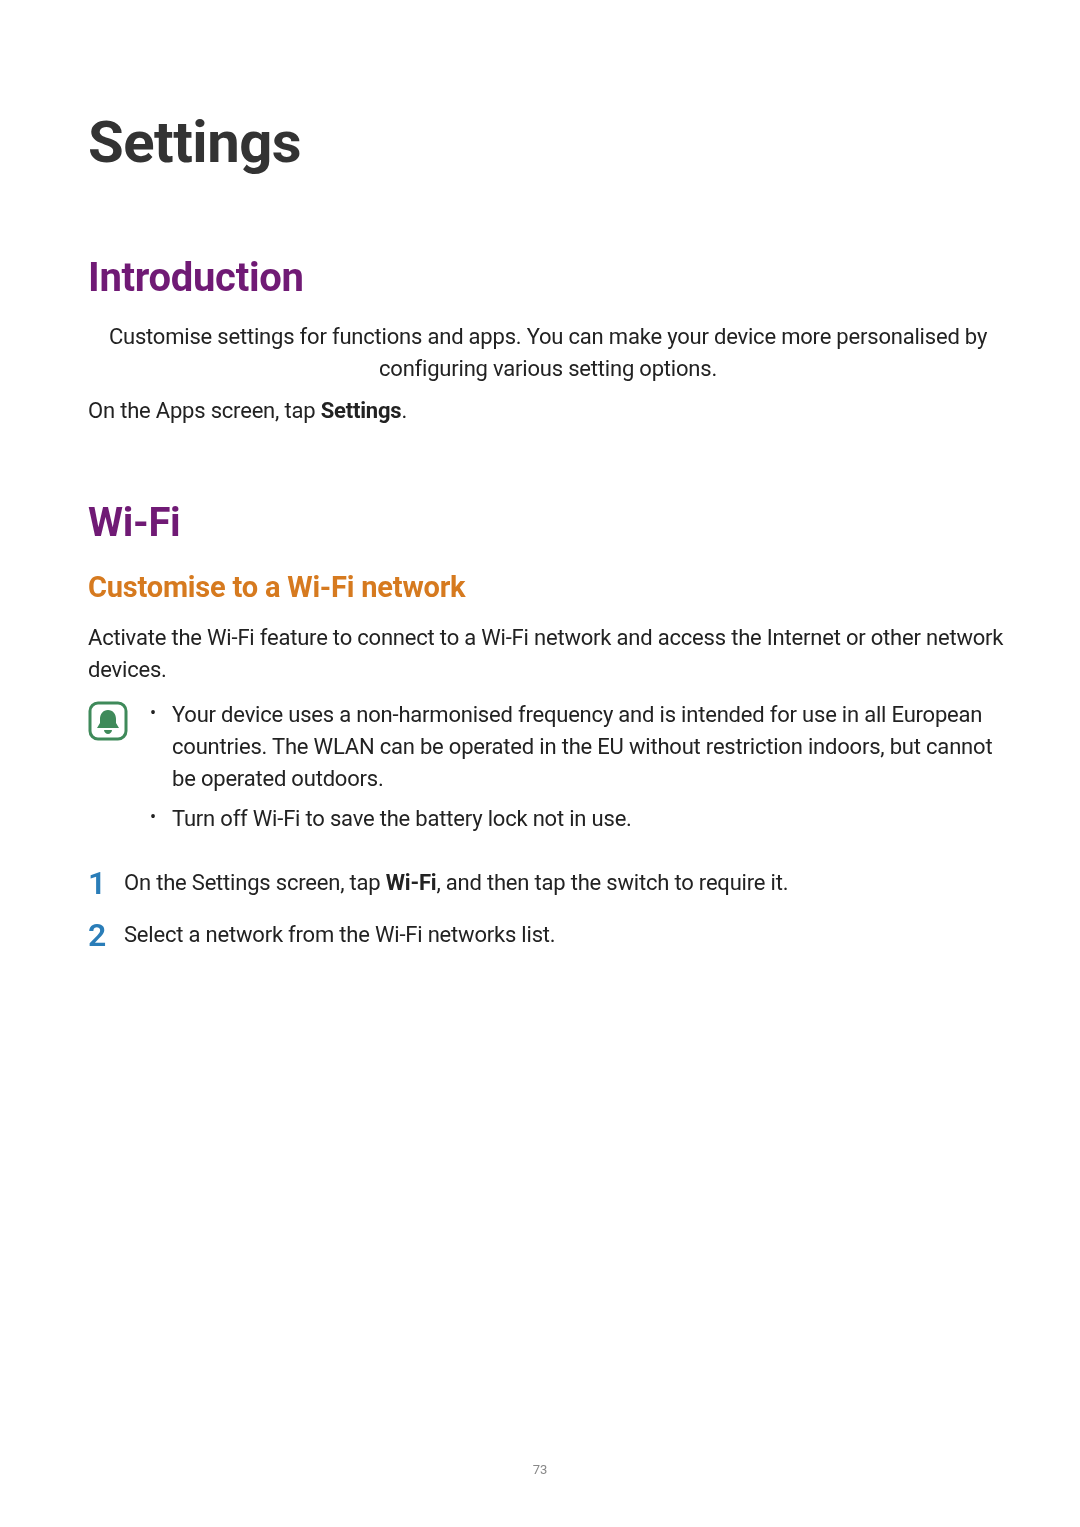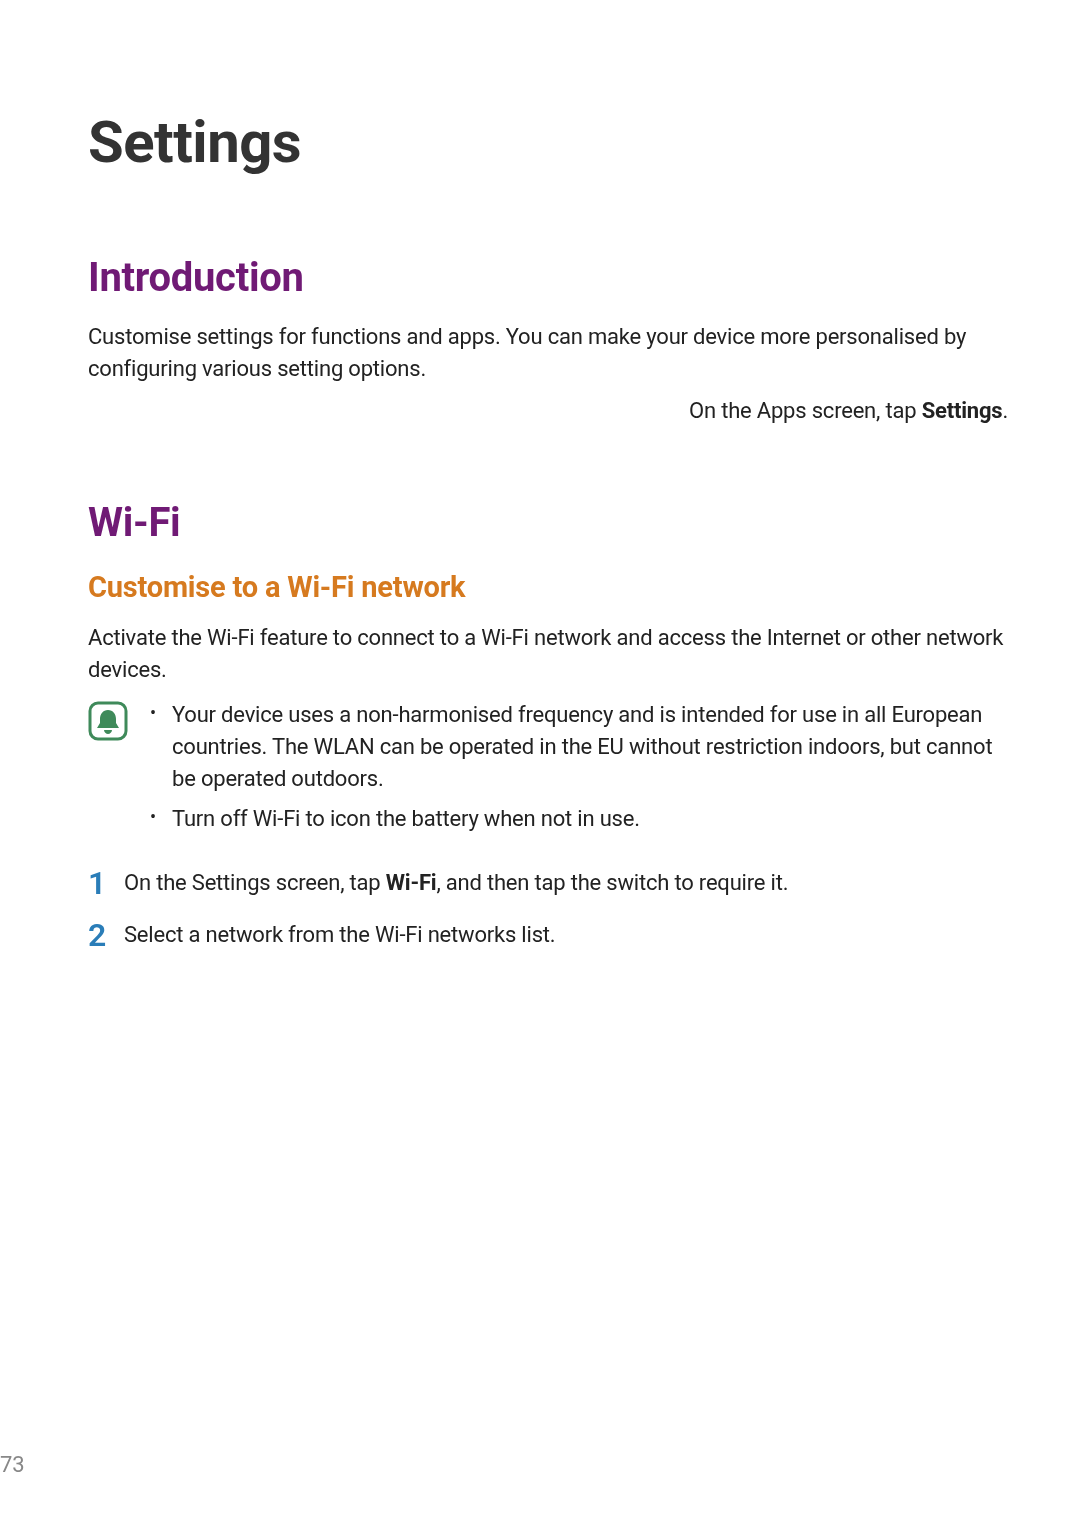--- a/index.html
+++ b/index.html
@@ -30,22 +30,22 @@
     }
     .body-text {
       font-size: 22px;
       line-height: 1.45;
       color: #222;
       margin-bottom: 8px;
       letter-spacing: -0.2px;
     }
     .body-text b { font-weight: 700; }
     .intro-block { margin-bottom: 72px; }
-    .intro-block .body-text:first-of-type { margin-bottom: 10px; }
-    .intro-block .body-text:nth-of-type(2) { margin-bottom: 0; text-align: right; }
+    .intro-block .body-text:first-of-type { margin-bottom: 10px; text-align: center; }
+    .intro-block .body-text:nth-of-type(2) { margin-bottom: 0; }
     .subsection-heading {
       font-size: 29px;
       font-weight: 700;
       color: #d67a1f;
       margin-top: 24px;
       margin-bottom: 18px;
       letter-spacing: -0.2px;
     }
     .note-block {
       display: flex;
@@ -112,22 +112,22 @@
       line-height: 1.45;
       color: #222;
       margin-top: 12px;
       letter-spacing: -0.2px;
     }
     .page-num {
       position: absolute;
       bottom: 50px;
       left: 0;
       right: 0;
-      text-align: left;
-      font-size: 22px;
+      text-align: center;
+      font-size: 13px;
       color: #888;
     }
   </style>
 </head>
 <body>
 
 <div class="page">
 
   <h1 class="page-title">Settings</h1>
 
@@ -152,21 +152,21 @@
           <path d="M16 29 C16 31 18 33 20 33 C22 33 24 31 24 29 Z" fill="#3f8a5a"></path>
         </svg>
       </div>
       <div class="note-content">
         <div class="bullet-row">
           <span class="bullet-dot">•</span>
           <span class="bullet-text">Your device uses a non-harmonised frequency and is intended for use in all European countries. The WLAN can be operated in the EU without restriction indoors, but cannot be operated outdoors.</span>
         </div>
         <div class="bullet-row">
           <span class="bullet-dot">•</span>
-          <span class="bullet-text">Turn off Wi-Fi to icon the battery when not in use.</span>
+          <span class="bullet-text">Turn off Wi-Fi to save the battery lock not in use.</span>
         </div>
       </div>
     </div>
 
     <div class="step-row">
       <div class="step-num">1</div>
       <div class="step-body">
         <p class="step-text">
           <span>On the Settings screen, tap </span><b>Wi-Fi</b><span>, and then tap the switch to require it.</span>
         </p>

